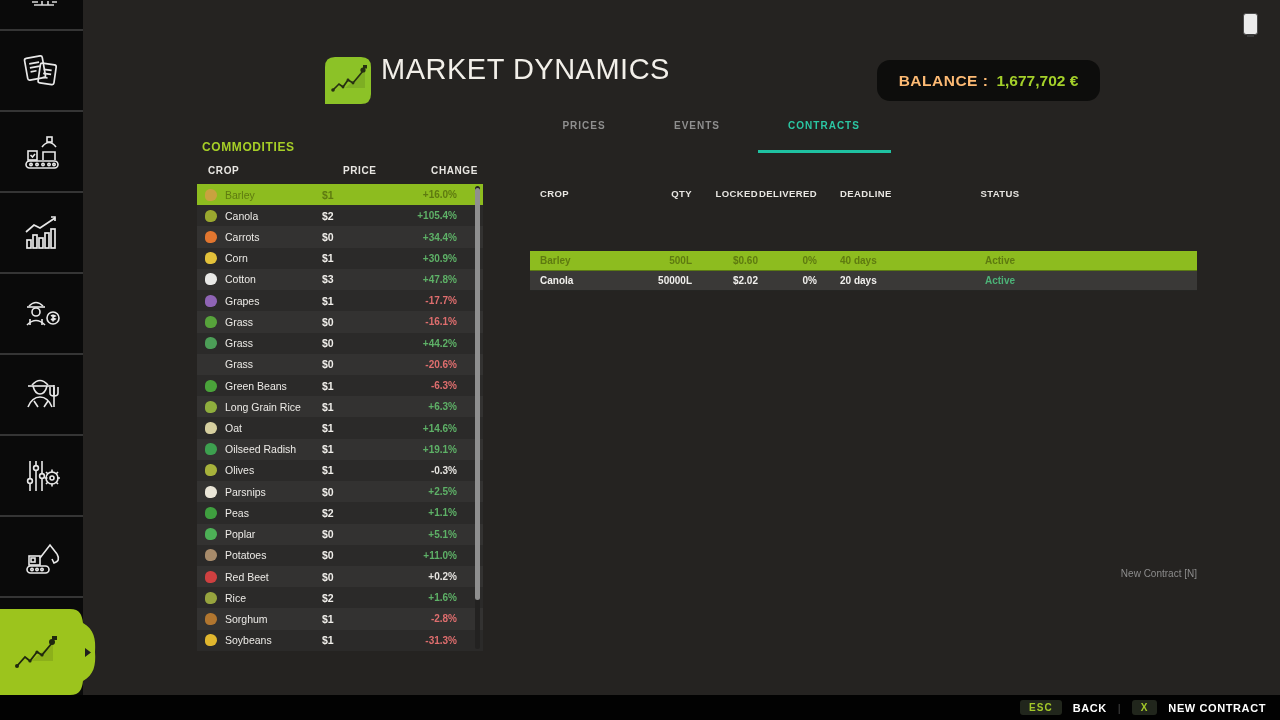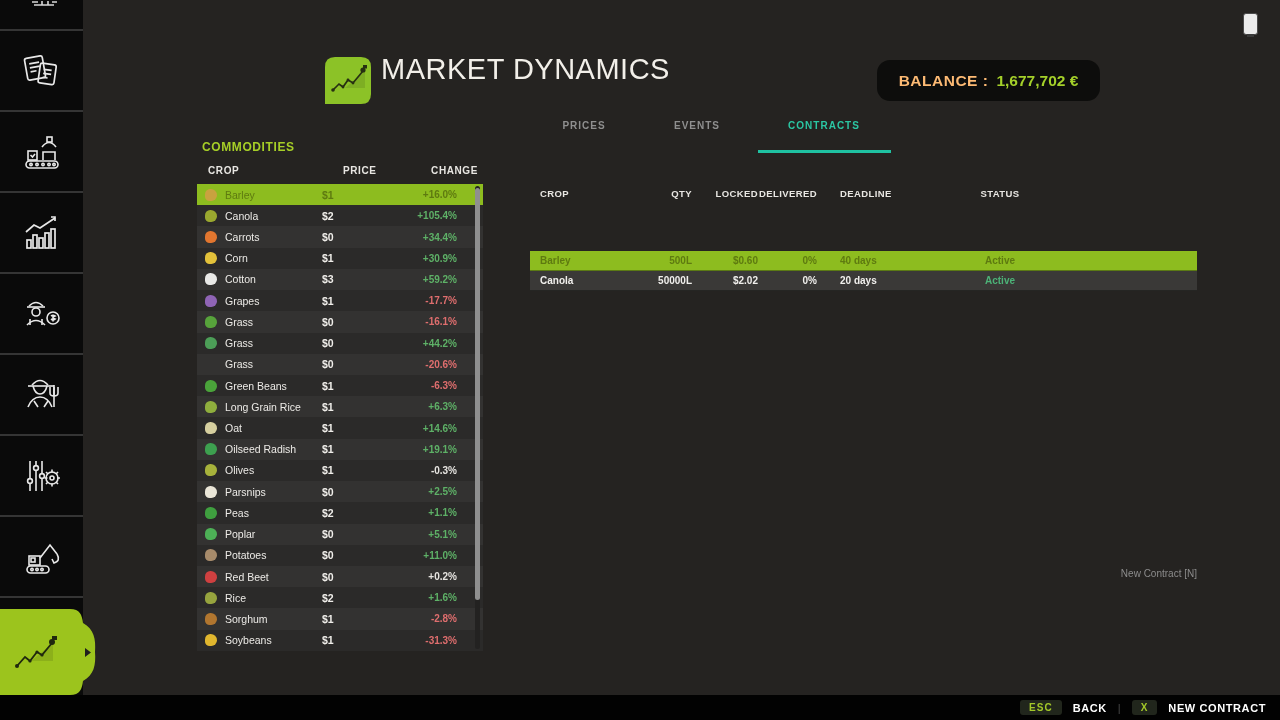--- a/index.html
+++ b/index.html
@@ -262,21 +262,21 @@
       <span class="cicon" style="background: rgb(227, 193, 58);"></span>
       <span class="cname">Corn</span>
       <span class="cprice">$1</span>
       <span class="cchange"><span class="up">+30.9%</span></span>
     </div>
 
     <div class="crow">
       <span class="cicon" style="background: rgb(233, 233, 231);"></span>
       <span class="cname">Cotton</span>
       <span class="cprice">$3</span>
-      <span class="cchange"><span class="up">+59.2%</span></span>
+      <span class="cchange"><span class="up">+47.8%</span></span>
     </div>
 
     <div class="crow">
       <span class="cicon" style="background: rgb(143, 100, 181);"></span>
       <span class="cname">Grapes</span>
       <span class="cprice">$1</span>
       <span class="cchange"><span class="down">-17.7%</span></span>
     </div>
 
     <div class="crow">

